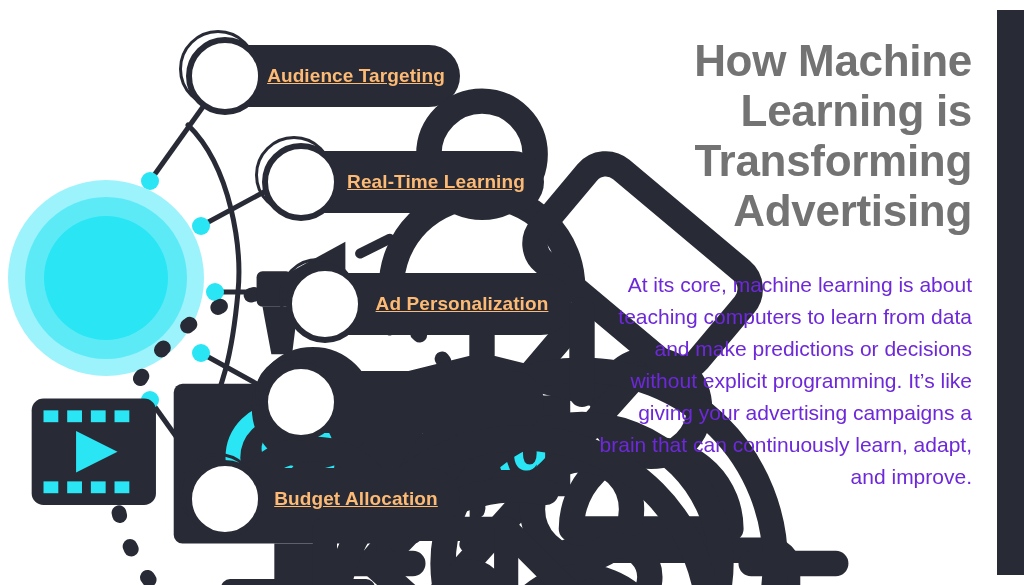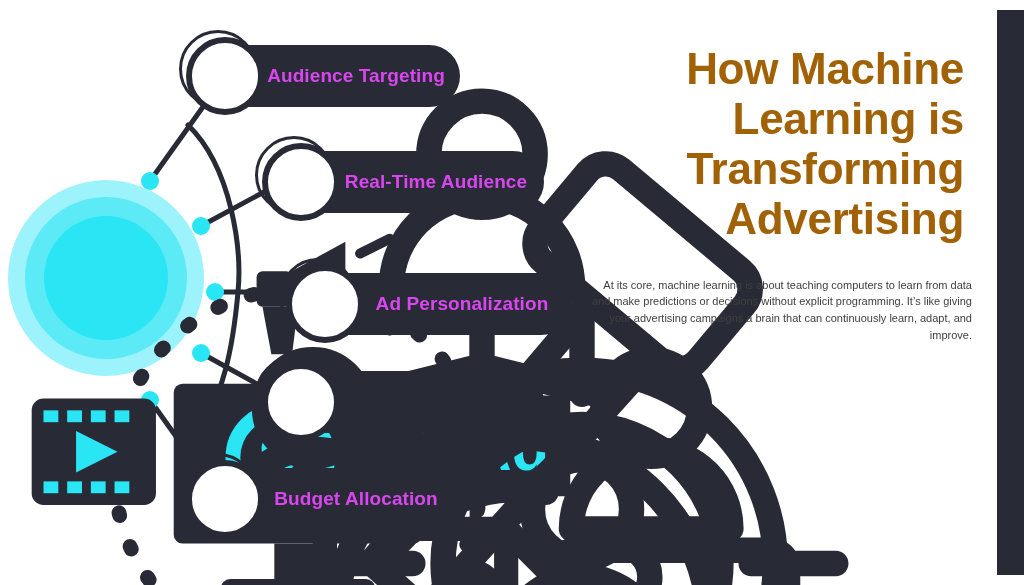--- a/index.html
+++ b/index.html
@@ -53,30 +53,31 @@
   .pill {
     position: absolute;
     height: 62px;
     border-radius: 31px;
     background: #282b36;
     display: flex;
     align-items: center;
     box-sizing: border-box;
   }
   .pill-text {
-    color: #d946ef;
+    color: #fdba74;
     font-size: 19px;
     font-weight: bold;
     line-height: 1.22;
     text-align: center;
     width: 100%;
     padding-left: 58px;
     padding-right: 14px;
     box-sizing: border-box;
     letter-spacing: .1px;
+    text-decoration: underline;
   }
   .pill-text.one-line { line-height: 1.1; }
 
   
   .badge {
     position: absolute;
     width: 78px;
     height: 78px;
     left: -22px;
     top: -8px;
@@ -132,32 +133,32 @@
   }
 
   
   .text-col {
     position: absolute;
     left: 590px;
     top: 36px;
     width: 382px;
   }
   .headline {
-    color: #a16207;
+    color: #737373;
     font-size: 44px;
     font-weight: bold;
     line-height: 1.14;
     text-align: right;
-    margin: 8px;
+    margin: 0;
     letter-spacing: -0.3px;
   }
   .body-copy {
     margin: 32px 0 0 0;
-    color: #404040;
-    font-size: 11px;
+    color: #6d28d9;
+    font-size: 21px;
     line-height: 1.53;
     text-align: right;
   }
 </style>
 </head>
 <body>
 
 <div id="infographic">
 
   <div class="diagram">
@@ -271,21 +272,21 @@
           <svg width="48" height="48" viewBox="0 0 48 48">
             <g fill="none" stroke="#282b36" stroke-width="2.1" stroke-linecap="round" stroke-linejoin="round">
               <rect x="22.5" y="4.5" width="17" height="10" rx="2" transform="rotate(40 31 9.5)"></rect>
               <path d="M25.5 14 l-17 20 l4.5 4 l17.5 -19.5"></path>
               <rect x="24" y="33" width="19" height="4.5" rx="1.4"></rect>
               <rect x="20.5" y="38.5" width="26" height="4.5" rx="1.4"></rect>
             </g>
           </svg>
         </div>
       </div>
-      <div class="pill-text one-line">Real-Time Audience</div>
+      <div class="pill-text one-line">Real-Time Learning</div>
     </div>
 
     <div class="pill" style="left:308px; top:261px; width:264px;margin-top:12px;">
       <div class="badge">
         <div class="ghost-ring"></div>
         <div class="main-ring">
           <svg width="48" height="48" viewBox="0 0 48 48">
             <g fill="none" stroke="#282b36" stroke-width="2.1" stroke-linecap="round" stroke-linejoin="round">
               <circle cx="24" cy="24" r="16"></circle>
               <circle cx="24" cy="24" r="11.5"></circle>

